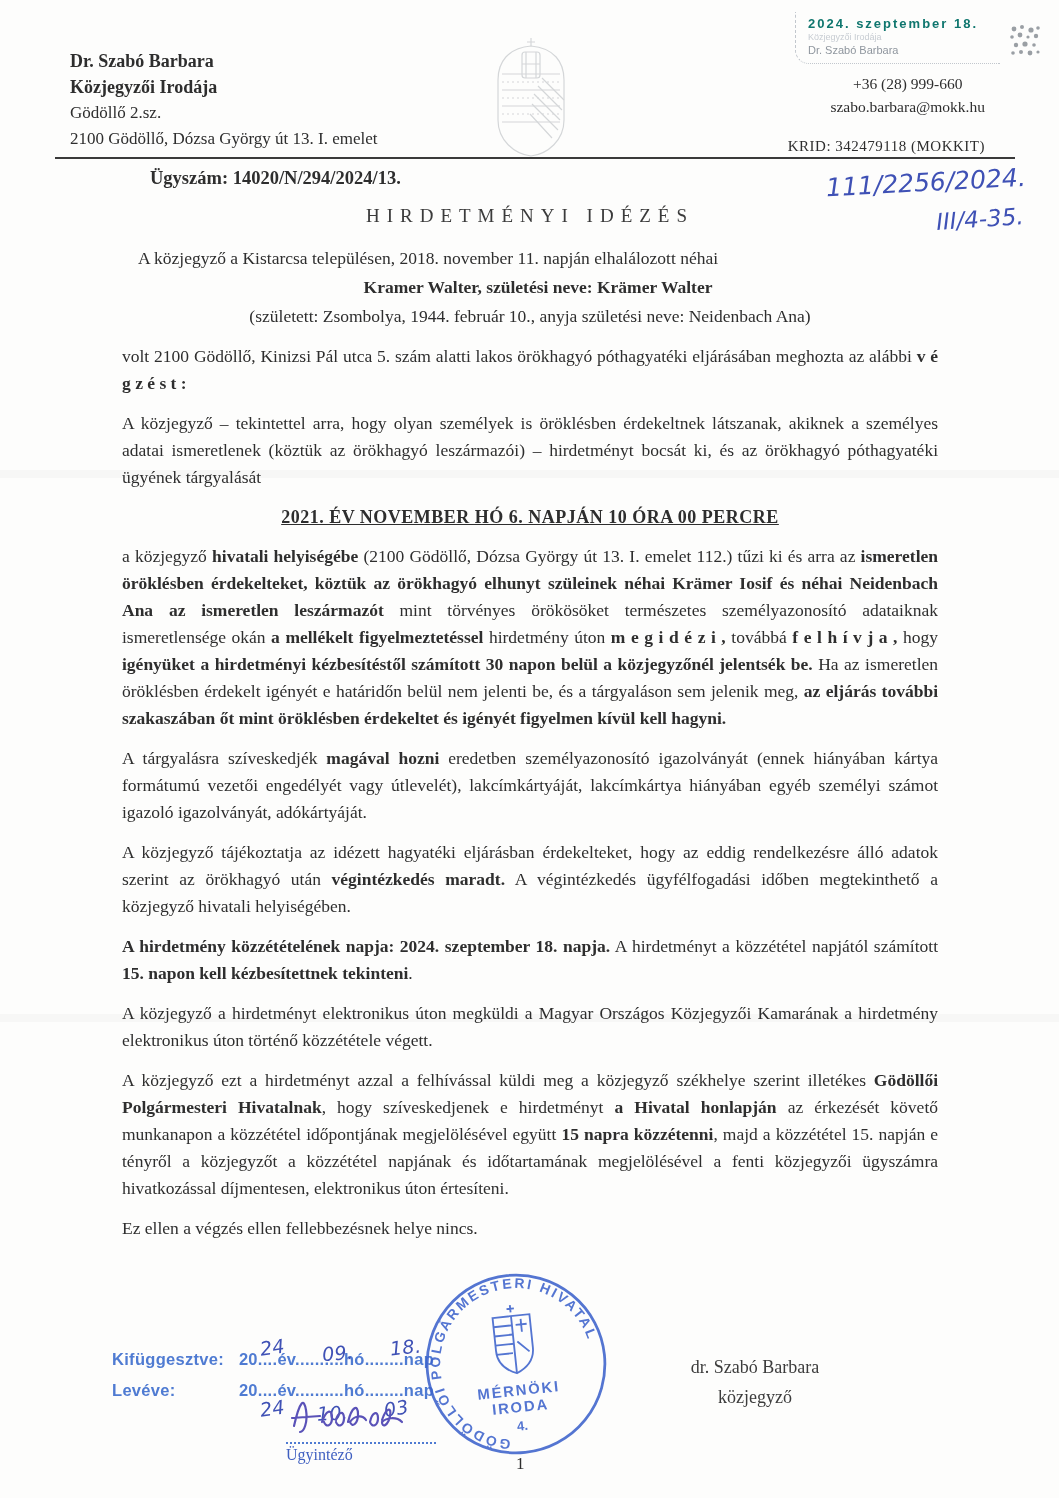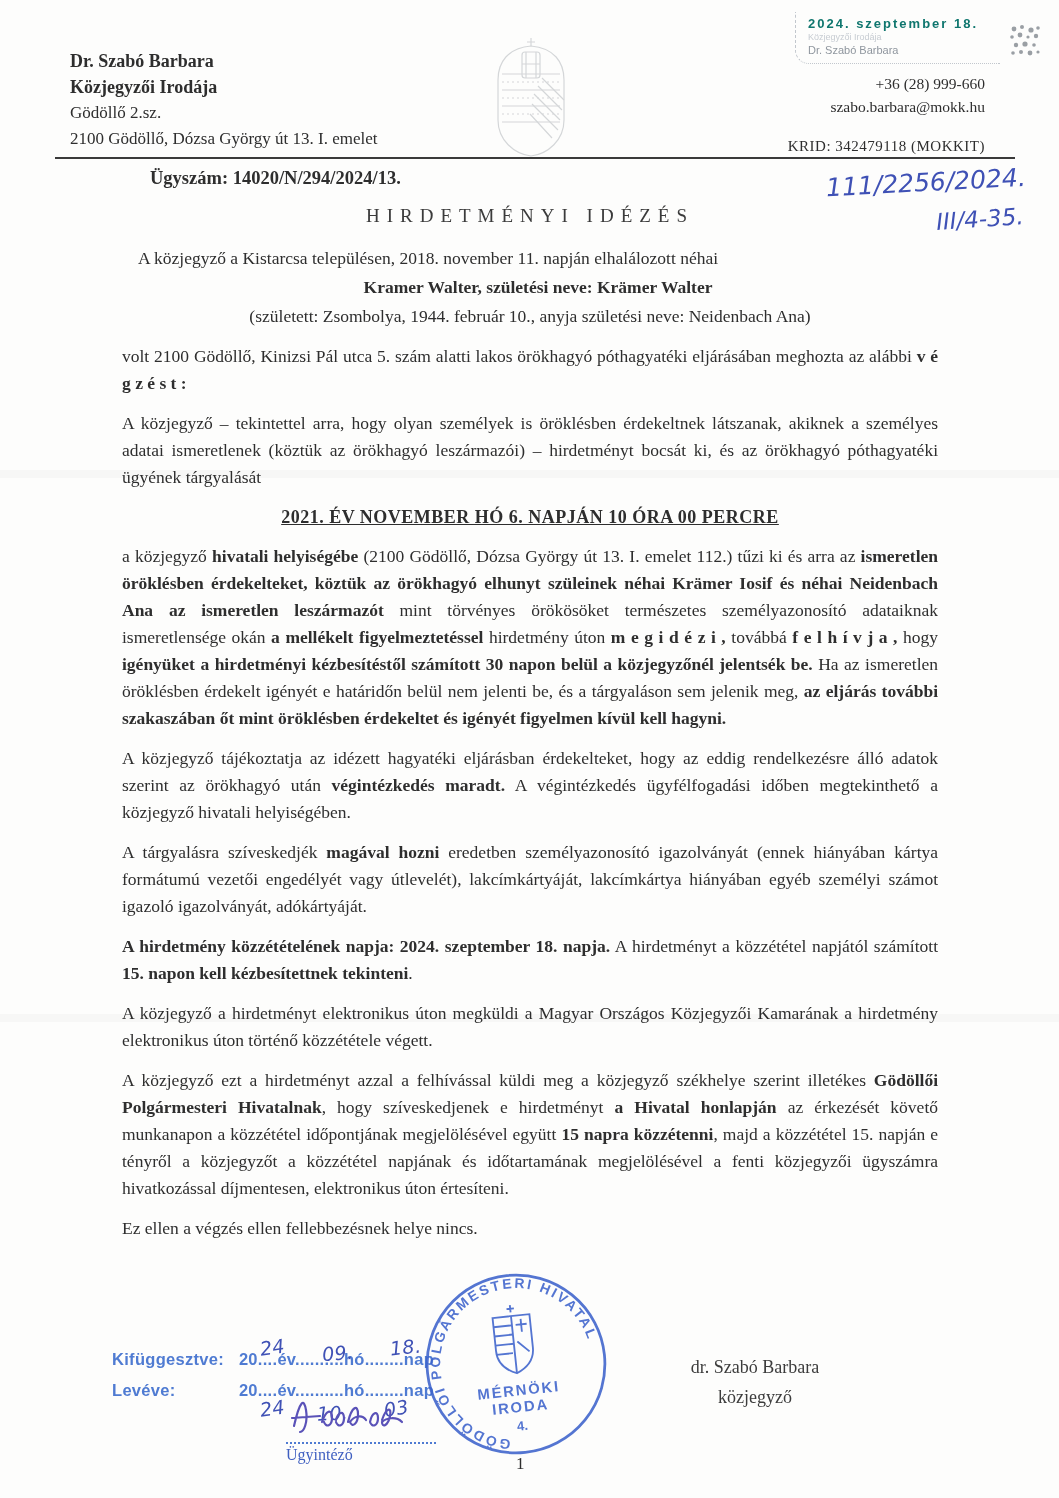--- a/index.html
+++ b/index.html
@@ -15,21 +15,21 @@
   .esign-box{
     position:absolute;left:795px;top:12px;width:205px;height:52px;
     border-left:1.5px dashed #c2c7cd;border-bottom:1.5px dotted #c2c7cd;
     border-radius:0 0 0 14px;padding:4px 0 0 12px;box-sizing:border-box;
     font-family:"Liberation Sans",sans-serif;
   }
   .esign-l1{font-size:13px;font-weight:bold;color:#0f766e;letter-spacing:2px;}
   .esign-l2{font-size:9px;color:#c7ccd2;margin-top:1px;}
   .esign-l3{font-size:11px;color:#8f969e;margin-top:2px;}
   .qr{position:absolute;left:1008px;top:24px;}
-  .contact{position:absolute;right:74px;top:72px;text-align:right;font-size:15.5px;line-height:23px;}
+  .contact{position:absolute;right:74px;top:72px;text-align:center;font-size:15.5px;line-height:23px;}
   .krid{position:absolute;right:74px;top:138px;font-size:15px;letter-spacing:.5px;}
   .rule{position:absolute;left:55px;top:157px;width:960px;border-top:2px solid #3a3a3a;}
   
   .hw{color:#3f51b5;font-style:italic;font-family:"DejaVu Sans",sans-serif;}
   .hw-ref1{position:absolute;left:826px;top:168px;font-size:25px;transform:rotate(-3deg);}
   .hw-ref2{position:absolute;left:936px;top:206px;font-size:23px;transform:rotate(-4deg);}
   
   .content{position:absolute;left:122px;top:168px;width:816px;}
   .case-number{font-weight:bold;font-size:18.5px;margin-left:28px;}
   .doc-title{
@@ -137,22 +137,22 @@
     <div class="case-number">Ügyszám: 14020/N/294/2024/13.</div>
     <div class="doc-title">HIRDETMÉNYI IDÉZÉS</div>
     <div id="paragraphs">
         <div class="para tight"><span>A közjegyző a Kistarcsa településen, 2018. november 11. napján elhalálozott néhai</span></div>
         <div class="para center tight"><span class="b">Kramer Walter, születési neve: Krämer Walter</span></div>
         <div class="para center"><span>(született: Zsombolya, 1944. február 10., anyja születési neve: Neidenbach Ana)</span></div>
         <div class="para"><span>volt 2100 Gödöllő, Kinizsi Pál utca 5. szám alatti lakos örökhagyó póthagyatéki eljárásában meghozta az alábbi </span><span class="b">v é g z é s t :</span></div>
         <div class="para"><span>A közjegyző – tekintettel arra, hogy olyan személyek is öröklésben érdekeltnek látszanak, akiknek a személyes adatai ismeretlenek (köztük az örökhagyó leszármazói) – hirdetményt bocsát ki, és az örökhagyó póthagyatéki ügyének tárgyalását</span></div>
         <div class="para center head"><span class="b u">2021. ÉV NOVEMBER HÓ 6. NAPJÁN 10 ÓRA 00 PERCRE</span></div>
         <div class="para"><span>a közjegyző </span><span class="b">hivatali helyiségébe</span><span> (2100 Gödöllő, Dózsa György út 13. I. emelet 112.) tűzi ki és arra az </span><span class="b">ismeretlen öröklésben érdekelteket, köztük az örökhagyó elhunyt szüleinek néhai Krämer Iosif és néhai Neidenbach Ana az ismeretlen leszármazót</span><span> mint törvényes örökösöket természetes személyazonosító adataiknak ismeretlensége okán </span><span class="b">a mellékelt figyelmeztetéssel</span><span> hirdetmény úton </span><span class="b">m e g i d é z i ,</span><span> továbbá </span><span class="b">f e l h í v j a ,</span><span> hogy </span><span class="b">igényüket a hirdetményi kézbesítéstől számított 30 napon belül a közjegyzőnél jelentsék be.</span><span> Ha az ismeretlen öröklésben érdekelt igényét e határidőn belül nem jelenti be, és a tárgyaláson sem jelenik meg, </span><span class="b">az eljárás további szakaszában őt mint öröklésben érdekeltet és igényét figyelmen kívül kell hagyni.</span></div>
+        <div class="para"><span>A tárgyalásra szíveskedjék </span><span class="b">magával hozni</span><span> eredetben személyazonosító igazolványát (ennek hiányában kártya formátumú vezetői engedélyét vagy útlevelét), lakcímkártyáját, lakcímkártya hiányában egyéb személyi számot igazoló igazolványát, adókártyáját.</span></div>
         <div class="para"><span>A közjegyző tájékoztatja az idézett hagyatéki eljárásban érdekelteket, hogy az eddig rendelkezésre álló adatok szerint az örökhagyó után </span><span class="b">végintézkedés maradt.</span><span> A végintézkedés ügyfélfogadási időben megtekinthető a közjegyző hivatali helyiségében.</span></div>
-        <div class="para"><span>A tárgyalásra szíveskedjék </span><span class="b">magával hozni</span><span> eredetben személyazonosító igazolványát (ennek hiányában kártya formátumú vezetői engedélyét vagy útlevelét), lakcímkártyáját, lakcímkártya hiányában egyéb személyi számot igazoló igazolványát, adókártyáját.</span></div>
         <div class="para"><span class="b">A hirdetmény közzétételének napja: 2024. szeptember 18. napja.</span><span> A hirdetményt a közzététel napjától számított </span><span class="b">15. napon kell kézbesítettnek tekinteni</span><span>.</span></div>
         <div class="para"><span>A közjegyző a hirdetményt elektronikus úton megküldi a Magyar Országos Közjegyzői Kamarának a hirdetmény elektronikus úton történő közzététele végett.</span></div>
         <div class="para"><span>A közjegyző ezt a hirdetményt azzal a felhívással küldi meg a közjegyző székhelye szerint illetékes </span><span class="b">Gödöllői Polgármesteri Hivatalnak</span><span>, hogy szíveskedjenek e hirdetményt </span><span class="b">a Hivatal honlapján</span><span> az érkezését követő munkanapon a közzététel időpontjának megjelölésével együtt </span><span class="b">15 napra közzétenni</span><span>, majd a közzététel 15. napján e tényről a közjegyzőt a közzététel napjának és időtartamának megjelölésével a fenti közjegyzői ügyszámra hivatkozással díjmentesen, elektronikus úton értesíteni.</span></div>
         <div class="para"><span>Ez ellen a végzés ellen fellebbezésnek helye nincs.</span></div>
       </div>
   </div>
 
   <div class="posting">
     <div class="row" style="position:relative">
       <span class="lbl">Kifüggesztve:</span>

